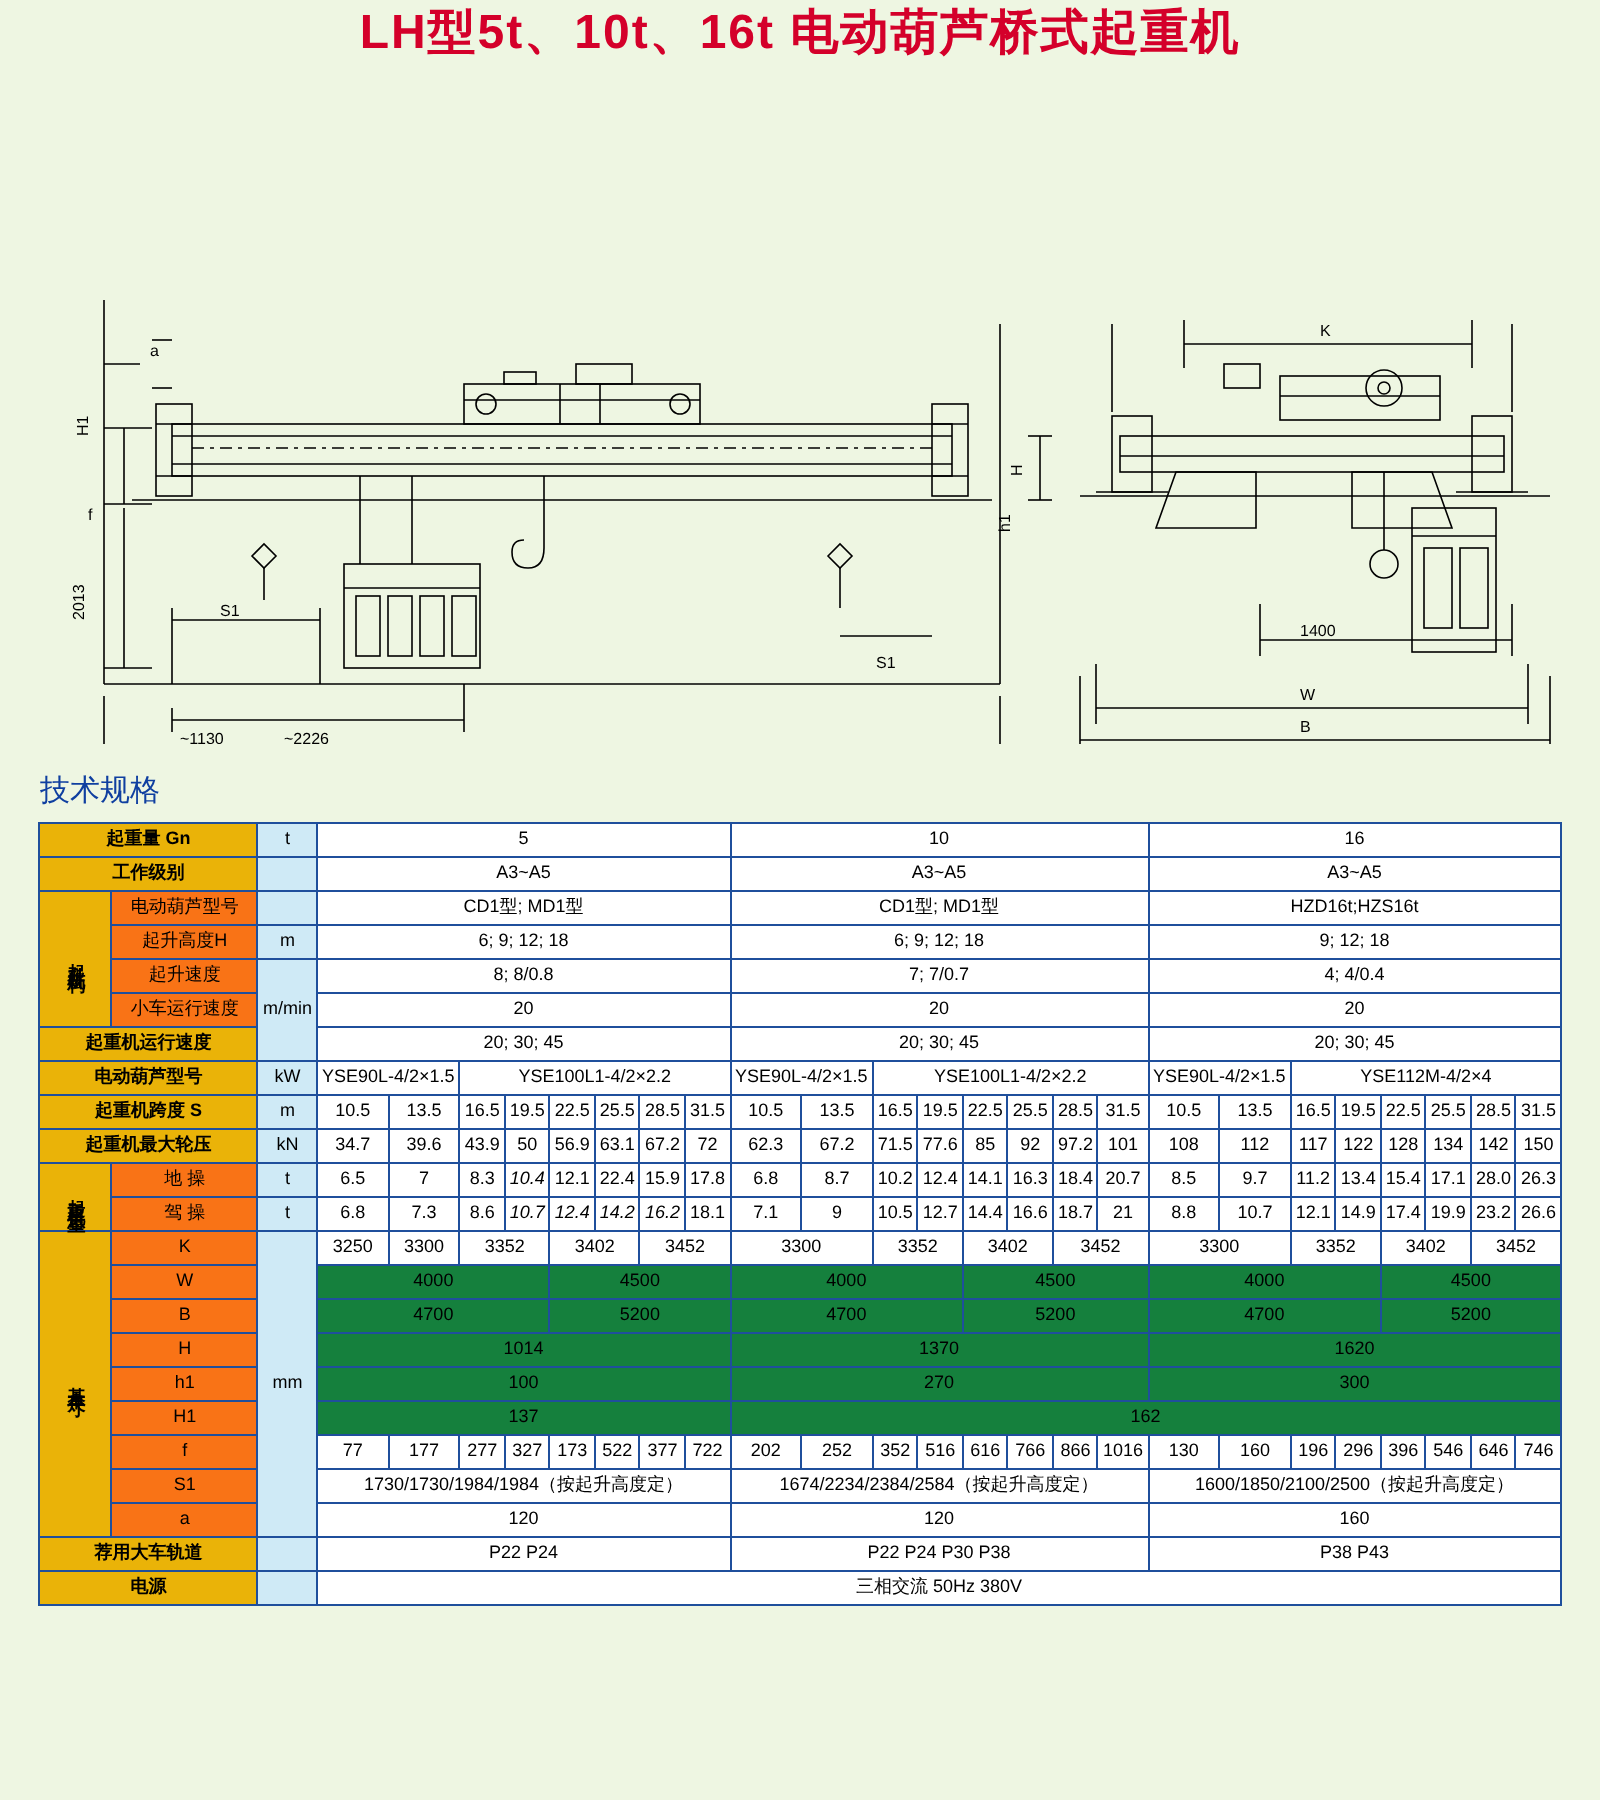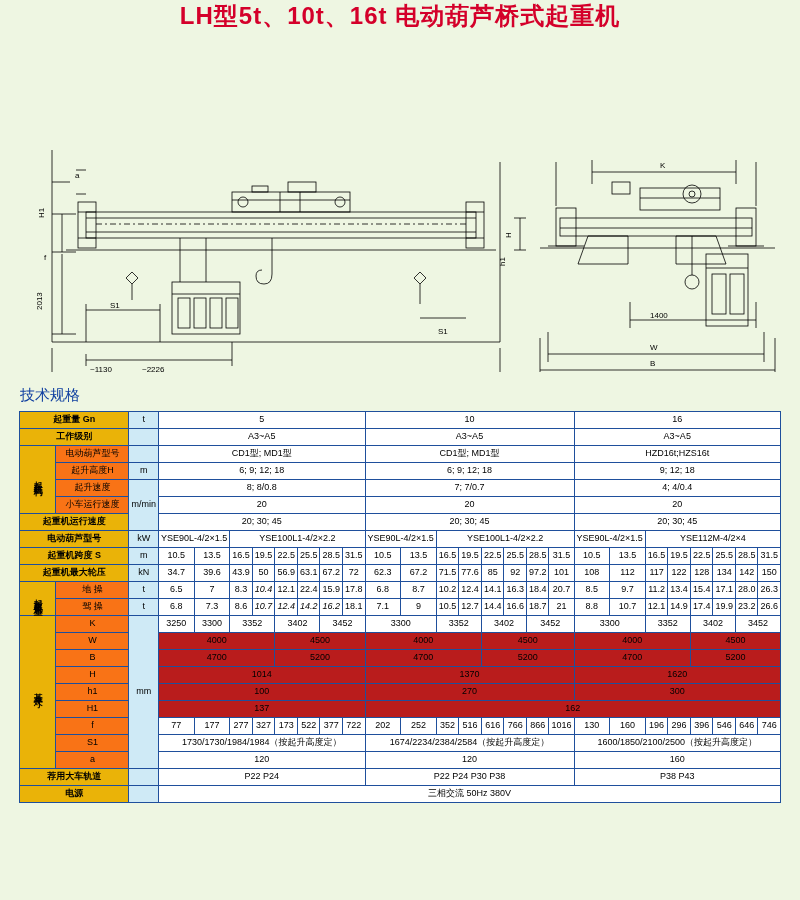--- a/index.html
+++ b/index.html
@@ -39,21 +39,21 @@
   }
   table.spec td{
     border:1px solid #1f4f9c;
     text-align:center;
     vertical-align:middle;
     padding:1px 2px;
     line-height:1.25;
     height:14px;
     white-space:nowrap;
   }
-  td.yel{background:#b91c1c;}
+  td.yel{background:#15803d;}
   td.wht{background:#ffffff;}
   td.lbl{background:#eab308;font-weight:bold;width:62px;}
   td.lbl2{background:#f97316;width:90px;}
   td.unit{background:#cfeaf6;width:22px;}
   .vert{
     writing-mode:vertical-rl;
     text-orientation:upright;
     letter-spacing:2px;
     display:inline-block;
   }

